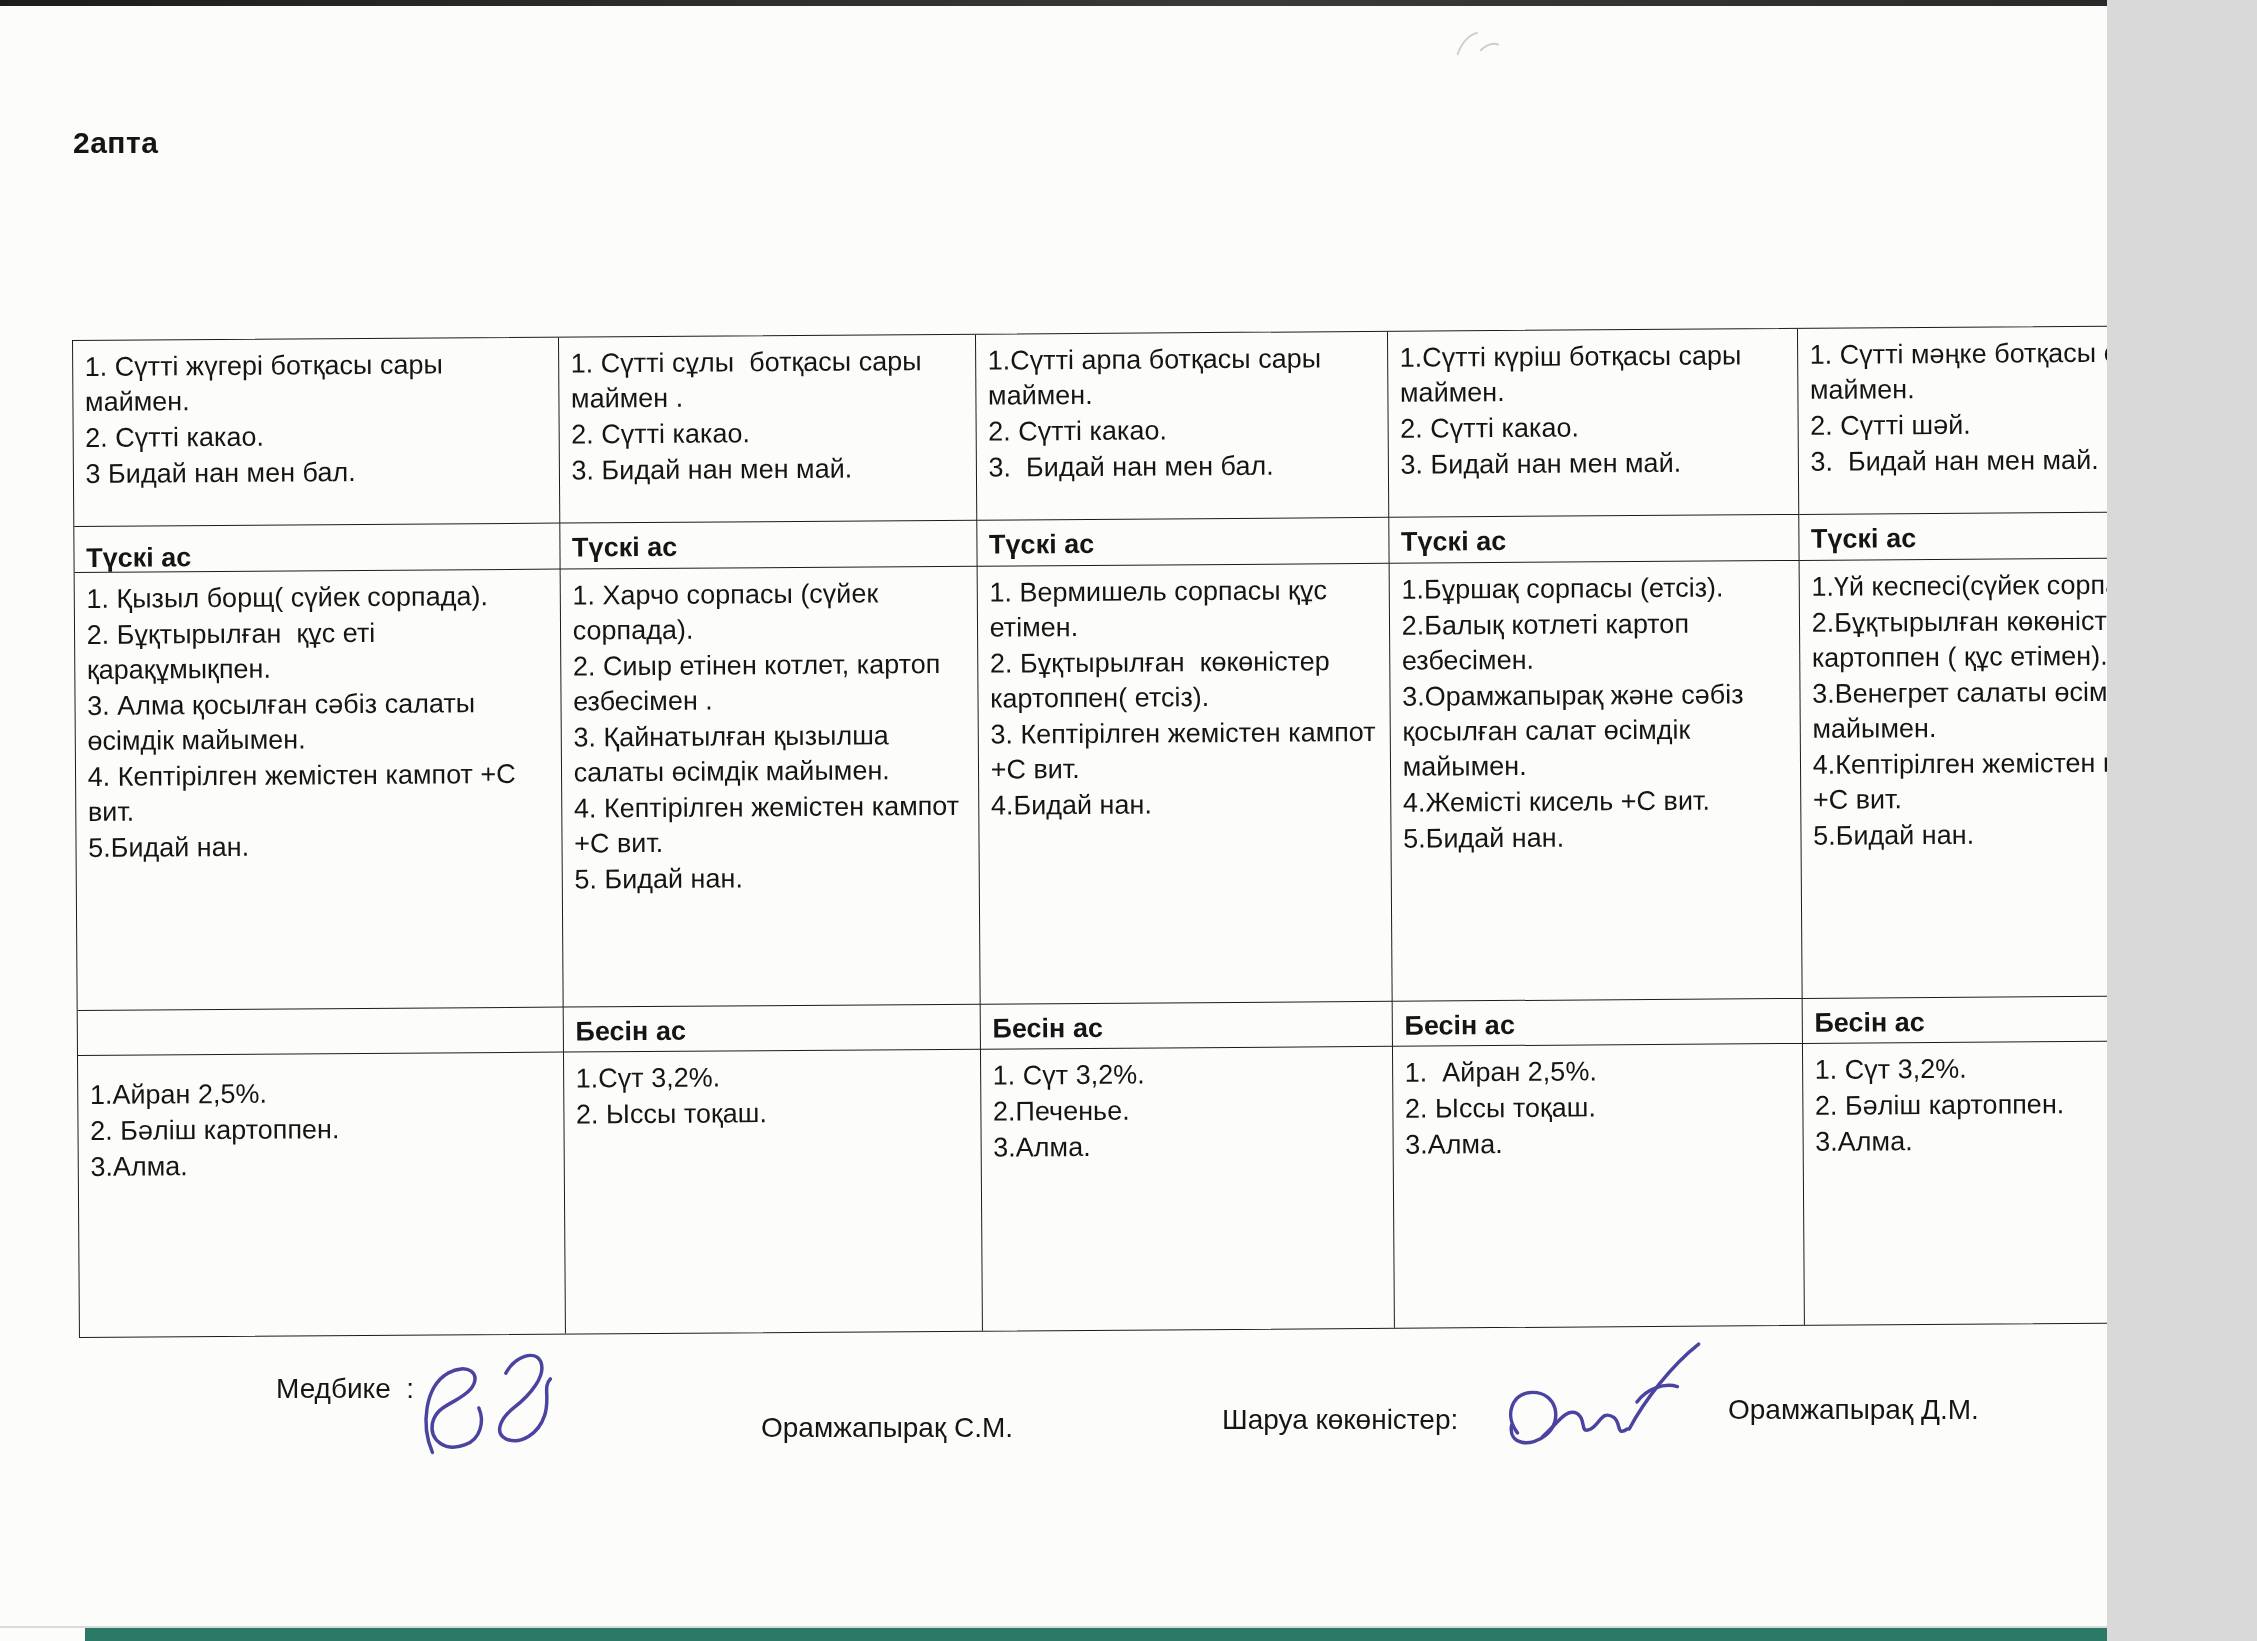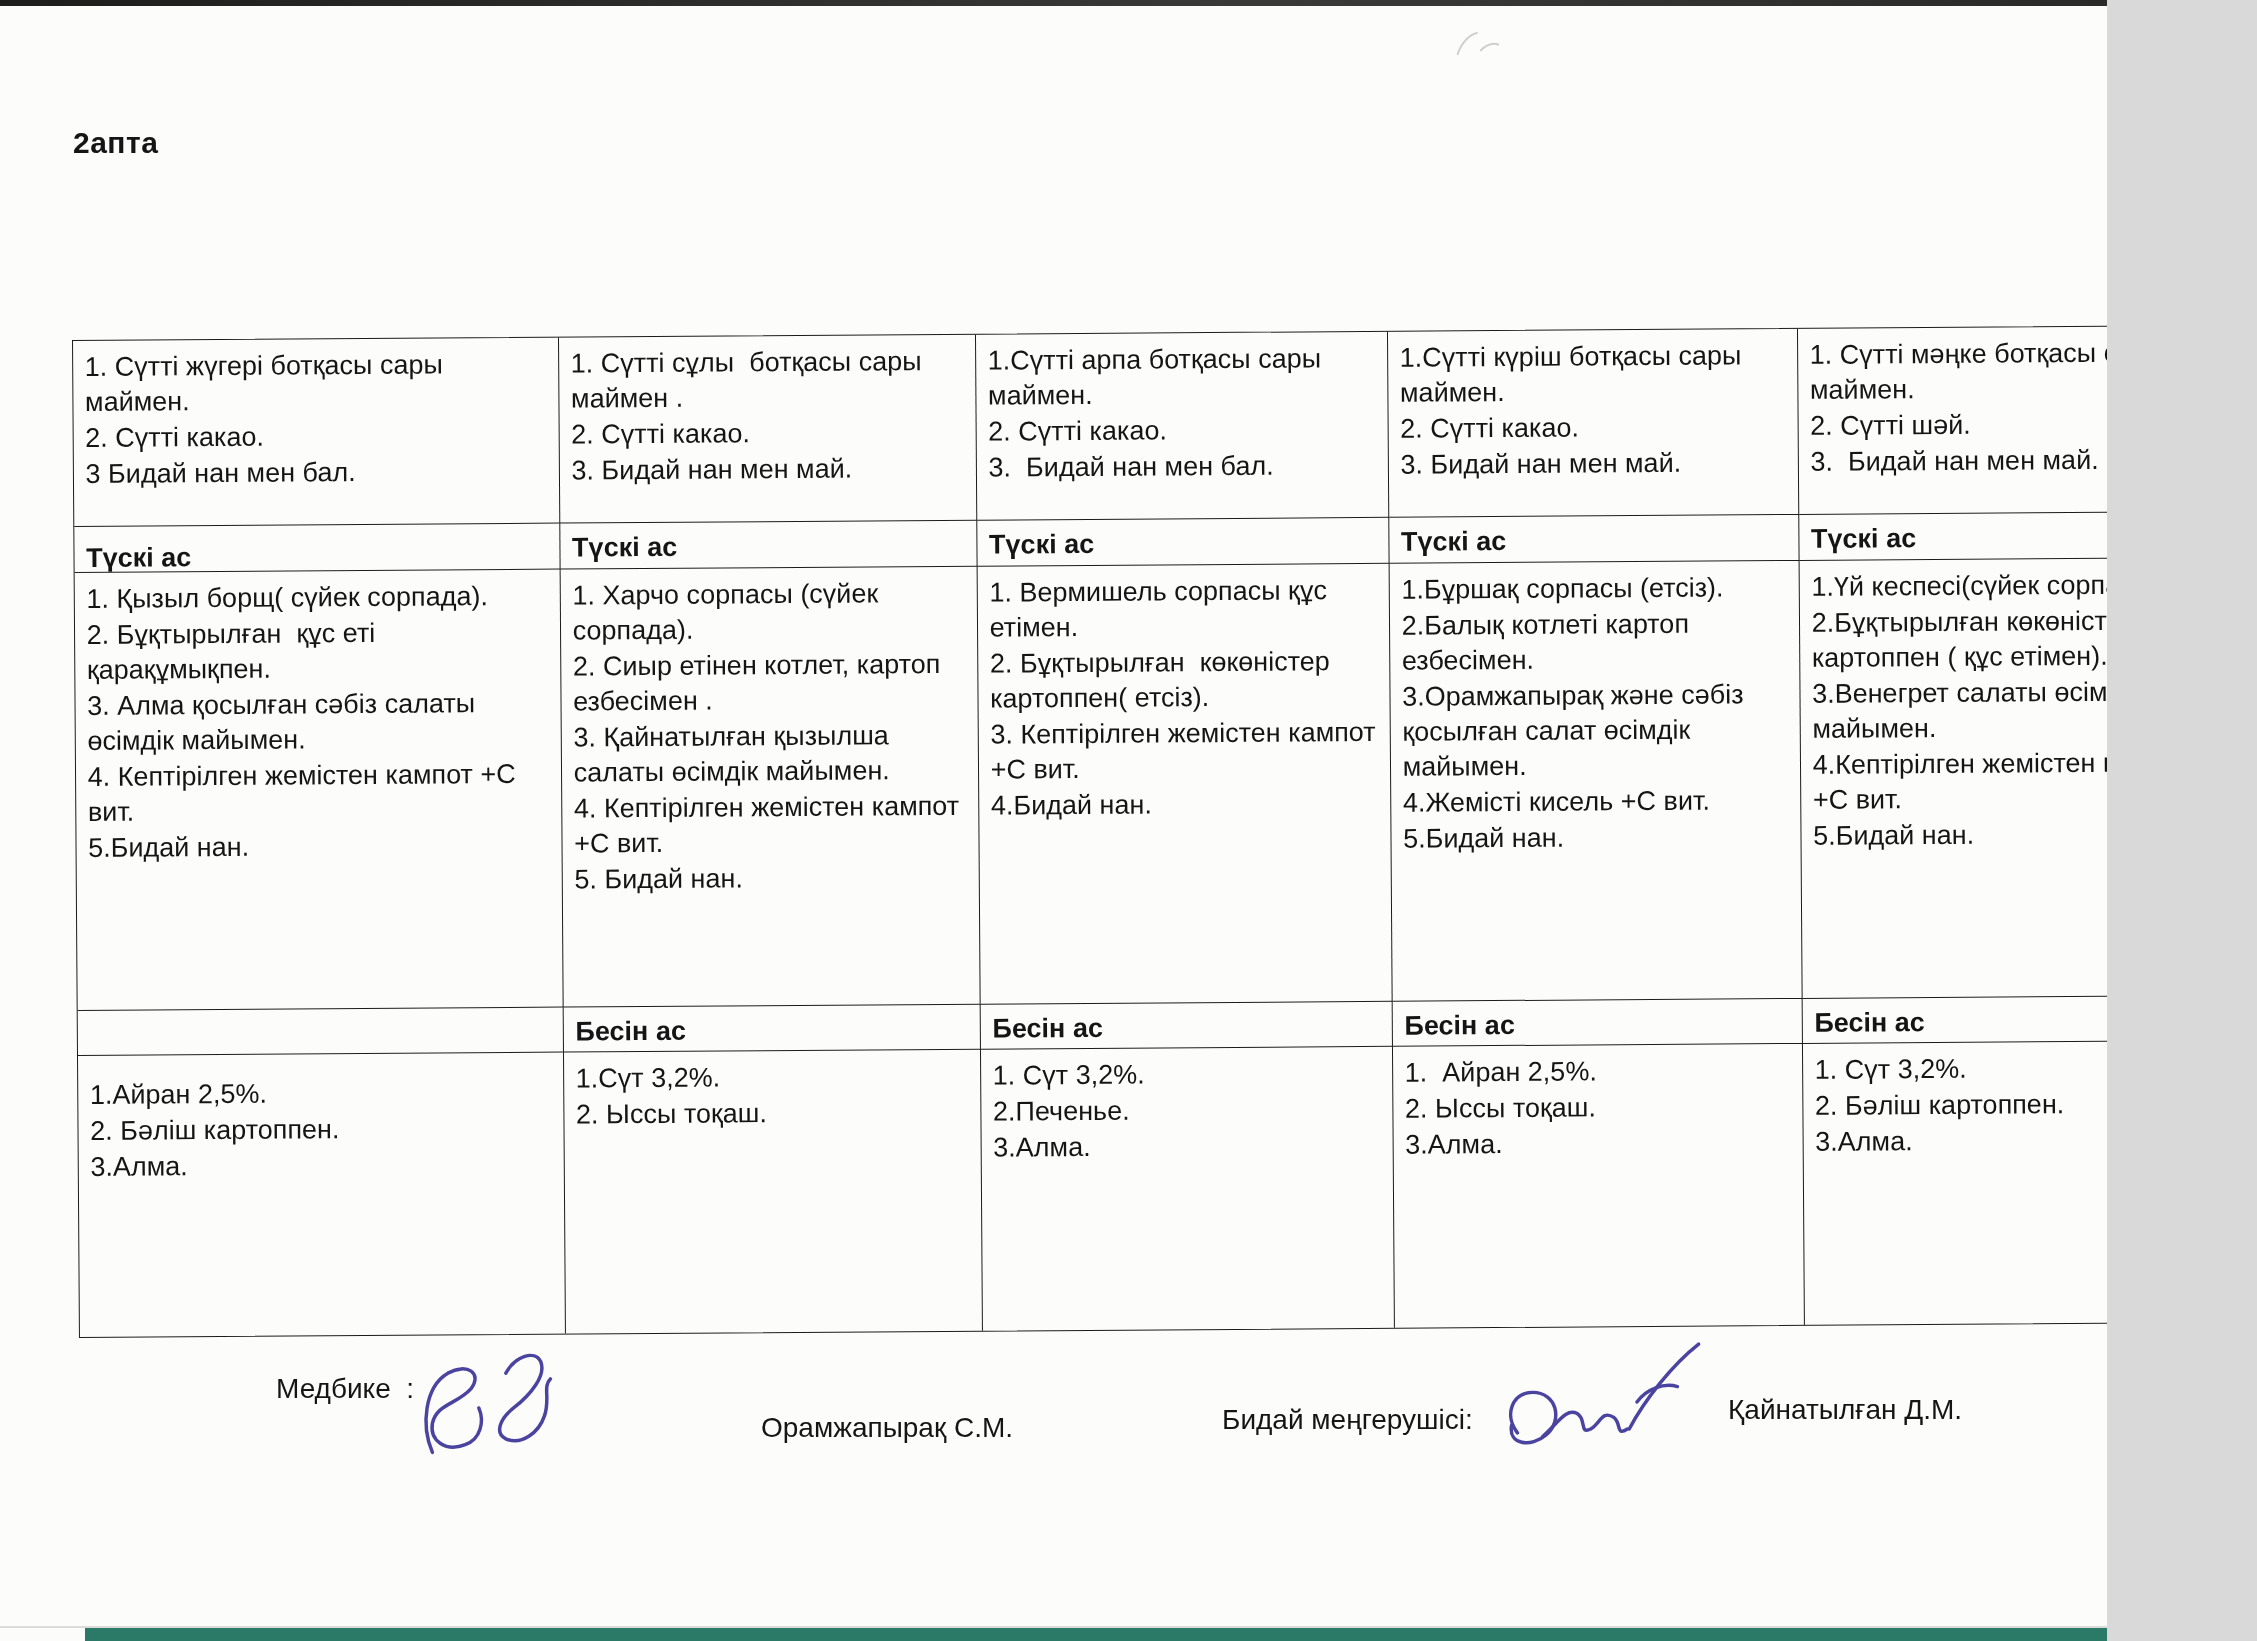--- a/index.html
+++ b/index.html
@@ -182,28 +182,28 @@
 
   <span class="footer-label" style="left:276px;top:1373px">Медбике  :</span>
 
   <svg class="sig" style="left:386px;top:1344px" width="203" height="124" viewBox="0 0 210 128">
     <path d="M48 112 C36 84 40 44 64 30 C84 19 100 30 88 46 C74 62 52 62 48 82 C45 100 62 112 82 104 C98 98 102 80 96 66"></path>
     <path d="M124 30 C134 12 154 6 160 18 C166 32 150 52 132 66 C118 77 112 92 124 98 C140 105 158 92 164 74 C170 56 162 44 170 36"></path>
   </svg>
 
   <span class="footer-name" style="left:761px;top:1412px">Орамжапырақ С.М.</span>
 
-  <span class="footer-label" style="left:1222px;top:1404px">Бидай меңгерушісі:</span>
+  <span class="footer-label" style="left:1222px;top:1404px">Шаруа көкөністер:</span>
 
   <svg class="sig" style="left:1475px;top:1340px" width="241" height="151" viewBox="0 0 250 156">
     <path d="M44 96 C30 78 38 54 60 54 C84 54 92 82 74 98 C58 112 34 108 38 88"></path>
     <path d="M70 100 C86 86 94 70 106 76 C116 82 108 98 120 92 C130 86 132 72 144 80 C152 86 146 100 158 92"></path>
     <path d="M160 92 C176 62 204 26 232 4"></path>
     <path d="M168 64 C178 50 196 44 210 48"></path>
   </svg>
 
-  <span class="footer-name" style="left:1728px;top:1394px">Қайнатылған Д.М.</span>
+  <span class="footer-name" style="left:1728px;top:1394px">Орамжапырақ Д.М.</span>
 
   <div class="shadow-line"></div>
   <div class="edge-bottom"></div>
 
 </div>
 
 
 </body></html>

